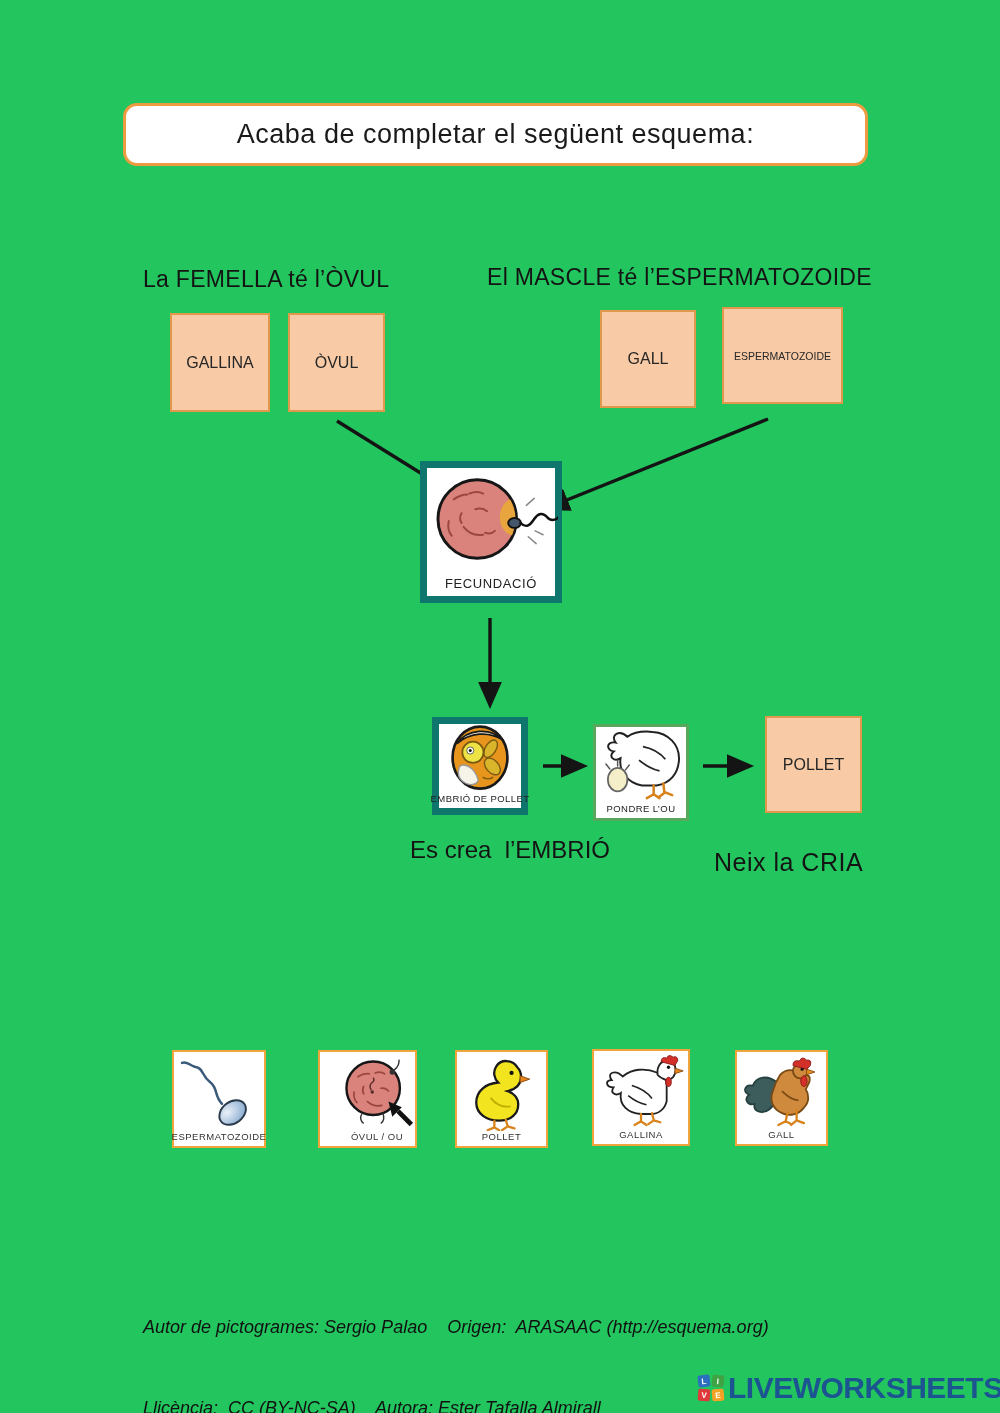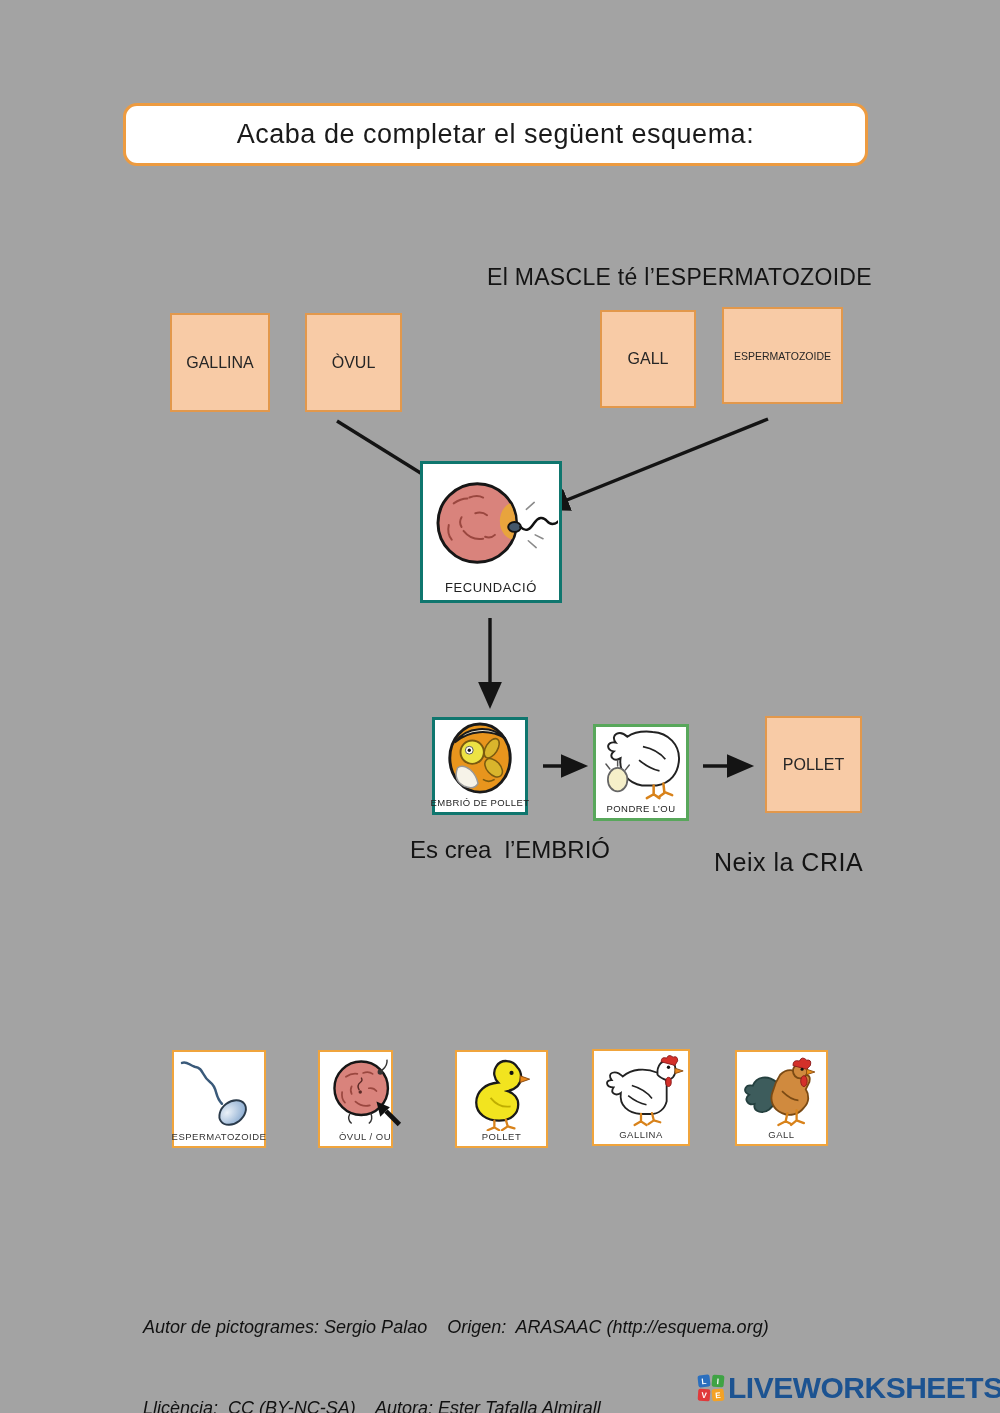--- a/index.html
+++ b/index.html
@@ -1,63 +1,63 @@
 <!DOCTYPE html>
 <html><head>
 <meta charset="utf-8">
 <style>
   * { margin:0; padding:0; box-sizing:border-box; }
   body { background:#ffffff; font-family:"Liberation Sans","DejaVu Sans",sans-serif; }
-  .page { position:relative; width:1000px; height:1413px; background:#a3a3a3; overflow:hidden; }
+  .page { position:relative; width:1000px; height:1413px; background:#22c55e; overflow:hidden; }
 
   .title-box {
     position:absolute; left:123px; top:103px; width:745px; height:63px;
     border:3px solid #ED9B40; border-radius:14px; background:#fff;
     display:flex; align-items:center; justify-content:center;
     font-size:27px; color:#1a1a1a; letter-spacing:0.5px;
   }
 
   .heading { position:absolute; font-size:23px; color:#141414; white-space:nowrap; letter-spacing:0.3px; }
   .heading-female { left:143px; top:266px; }
   .heading-male { left:487px; top:264px; }
 
   .wordbox {
     position:absolute; background:#F8CBA6; border:2px solid #E2984C;
     display:flex; align-items:center; justify-content:center;
     color:#262626; text-align:center;
   }
   .wb-gallina { left:170px; top:313px; width:100px; height:99px; font-size:16px; }
-  .wb-ovul    { left:288px; top:313px; width:97px;  height:99px; font-size:16px;margin-left:17px; }
+  .wb-ovul    { left:288px; top:313px; width:97px;  height:99px; font-size:16px; }
   .wb-gall    { left:600px; top:310px; width:96px;  height:98px; font-size:16px; }
   .wb-esperm  { left:722px; top:307px; width:121px; height:97px; font-size:10.5px; }
   .wb-pollet  { left:765px; top:716px; width:97px;  height:97px; font-size:16px; }
 
   .arrows-overlay { position:absolute; left:0; top:0; width:1000px; height:1413px; pointer-events:none; }
 
   .framebox { position:absolute; background:#fff; display:flex; flex-direction:column; align-items:center; }
-  .fb-orange { border:3px solid #0f766e;text-align:right; }
+  .fb-orange { border:7px solid #0f766e;text-align:right; }
   .fb-green  { border:3px solid #58A75B; }
   .fb-fecundacio { left:420px; top:461px; width:142px; height:142px; justify-content:flex-end; }
   .fb-embrio     { left:432px; top:717px; width:96px;  height:98px; justify-content:flex-end; }
   .fb-pondre     { left:593px; top:716px; width:96px;  height:97px; justify-content:flex-end;margin-top:8px; }
   .frame-label { font-size:13px; color:#222; letter-spacing:0.6px; padding-bottom:5px; white-space:nowrap; }
   .frame-label.small { font-size:9.5px; letter-spacing:0.4px; padding-bottom:4px; }
   .framebox svg { display:block; }
 
   .caption { position:absolute; color:#141414; white-space:pre-wrap; }
   .caption-embrio { left:410px; top:836px; font-size:24px; }
   .caption-cria   { left:714px; top:848px; font-size:25px; letter-spacing:0.5px; }
 
   .picto {
     position:absolute; background:#fff; border:2.5px solid #F0A43C;
     display:flex; flex-direction:column; align-items:center; justify-content:flex-end;
   }
   .picto-label { font-size:9.5px; color:#333; letter-spacing:0.5px; padding-bottom:4px; white-space:nowrap; }
   .pt-1 { left:172px; top:1050px; width:94px; height:98px; }
-  .pt-2 { left:318px; top:1050px; width:75px; height:98px;padding-left:19px; }
+  .pt-2 { left:318px; top:1050px; width:99px; height:98px;padding-left:19px; }
   .pt-3 { left:455px; top:1050px; width:93px; height:98px; }
   .pt-4 { left:592px; top:1049px; width:98px; height:97px; }
   .pt-5 { left:735px; top:1050px; width:93px; height:96px; }
 
   .footer { position:absolute; left:143px; top:1260px; font-style:italic; font-size:18px; line-height:27px; color:#111; white-space:pre-wrap; }
 
   .logo { position:absolute; left:698px; top:1371px; display:flex; align-items:center; }
   .logo-grid { width:26px; height:26px; display:grid; grid-template-columns:12px 12px; grid-template-rows:12px 12px; gap:2px; margin-right:4px; }
   .tile { display:flex; align-items:center; justify-content:center; color:#fff; font-size:8px; font-weight:bold; border-radius:2px; }
   .tile-0 { background:#2B6FBE; transform:rotate(-6deg); }
@@ -68,20 +68,21 @@
 </style>
 </head>
 <body>
 
 <div class="page">
 
   <div class="title-box">
     <span>Acaba de completar el següent esquema:</span>
   </div>
 
+  <div class="heading heading-female">La FEMELLA té l’ÒVUL</div>
   <div class="heading heading-male">El MASCLE té l’ESPERMATOZOIDE</div>
 
   <div class="wordbox wb-gallina">
     <span>GALLINA</span>
   </div>
   <div class="wordbox wb-ovul">
     <span>ÒVUL</span>
   </div>
   <div class="wordbox wb-gall">
     <span>GALL</span>

